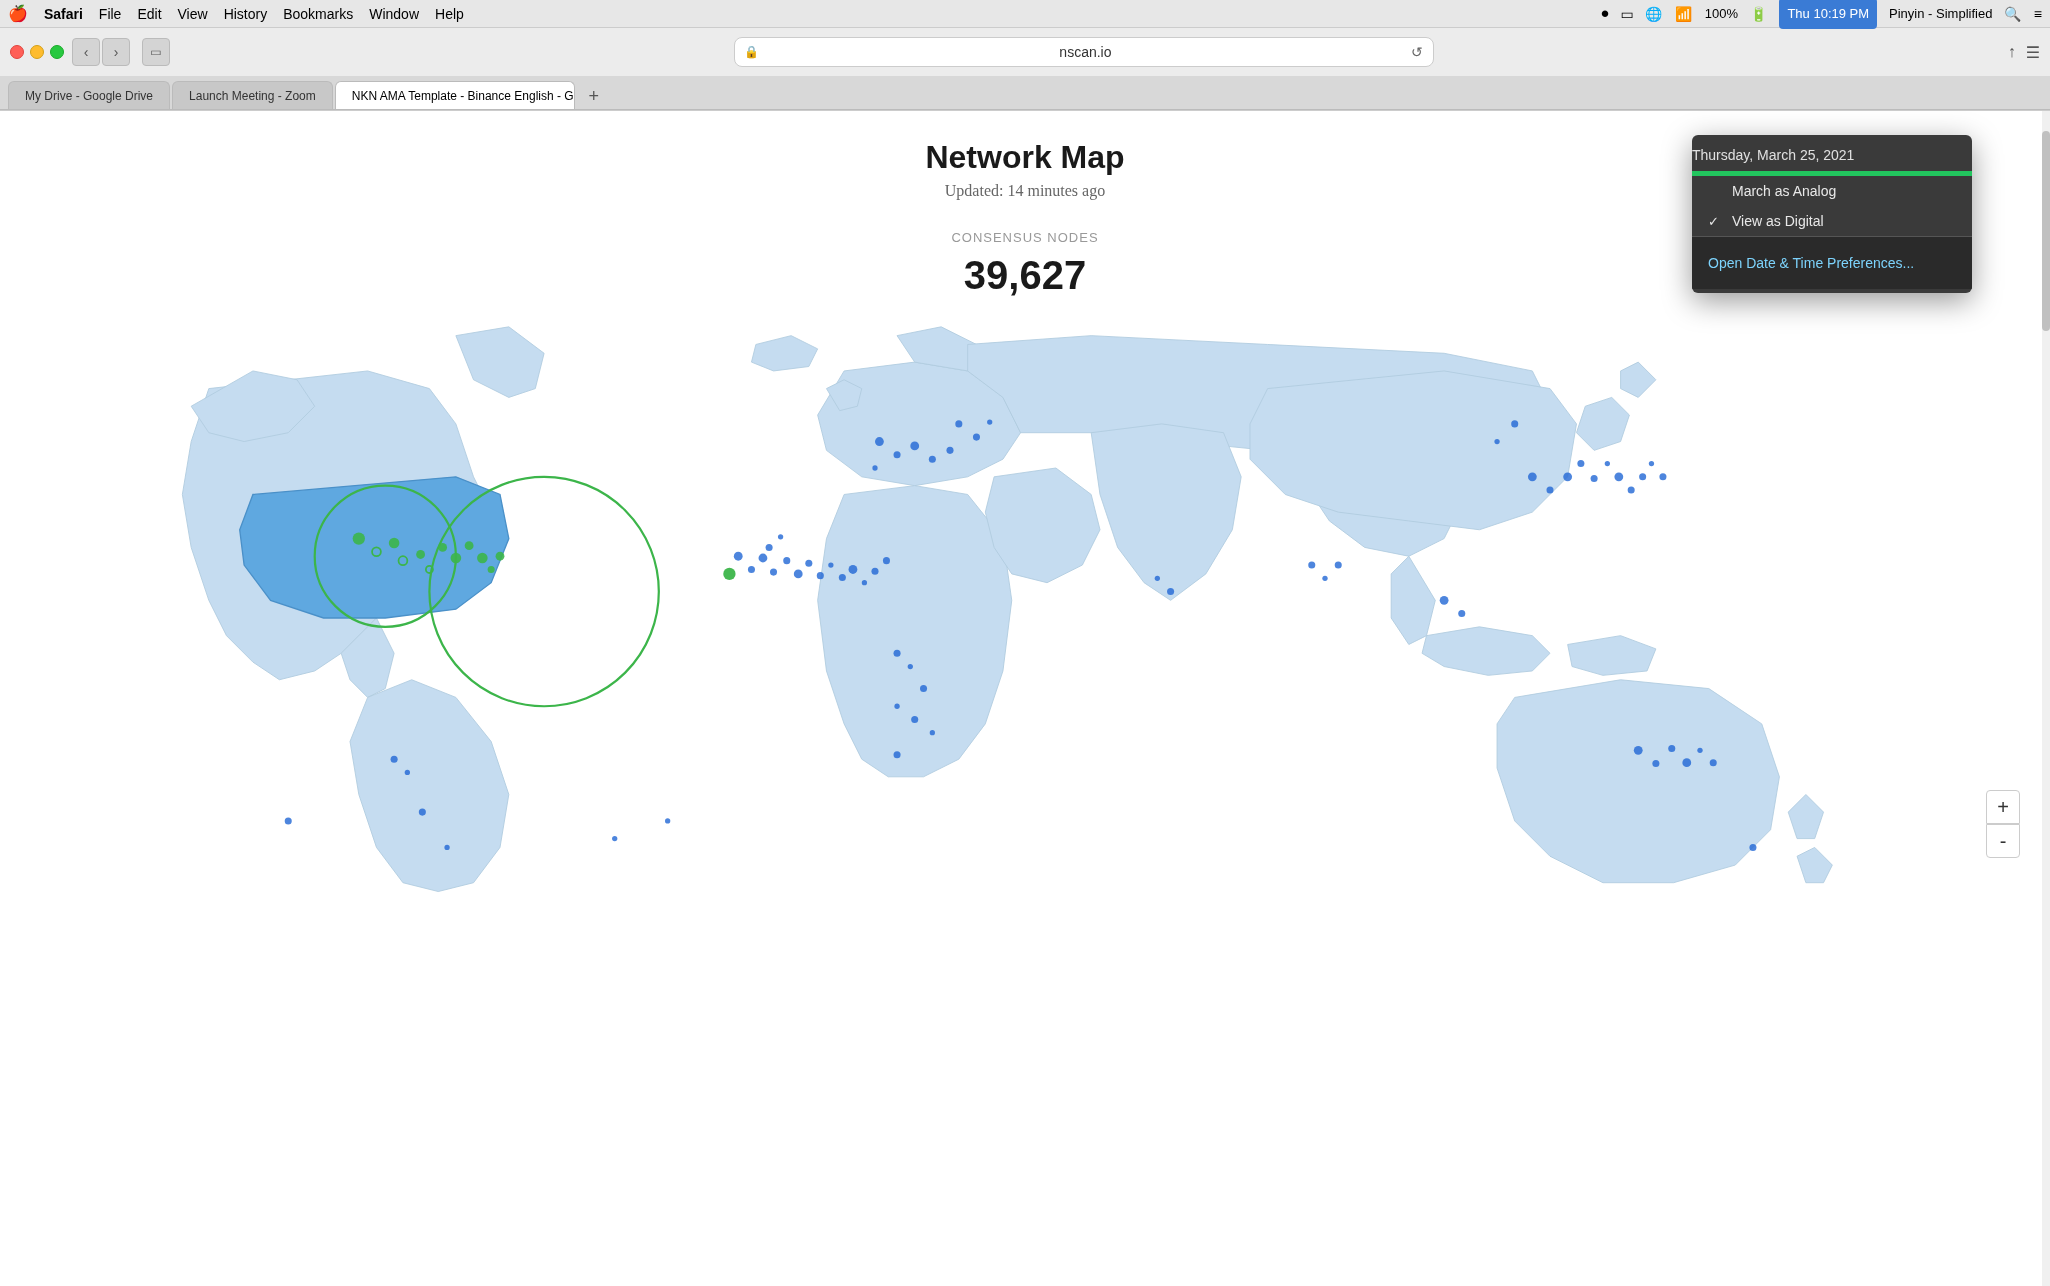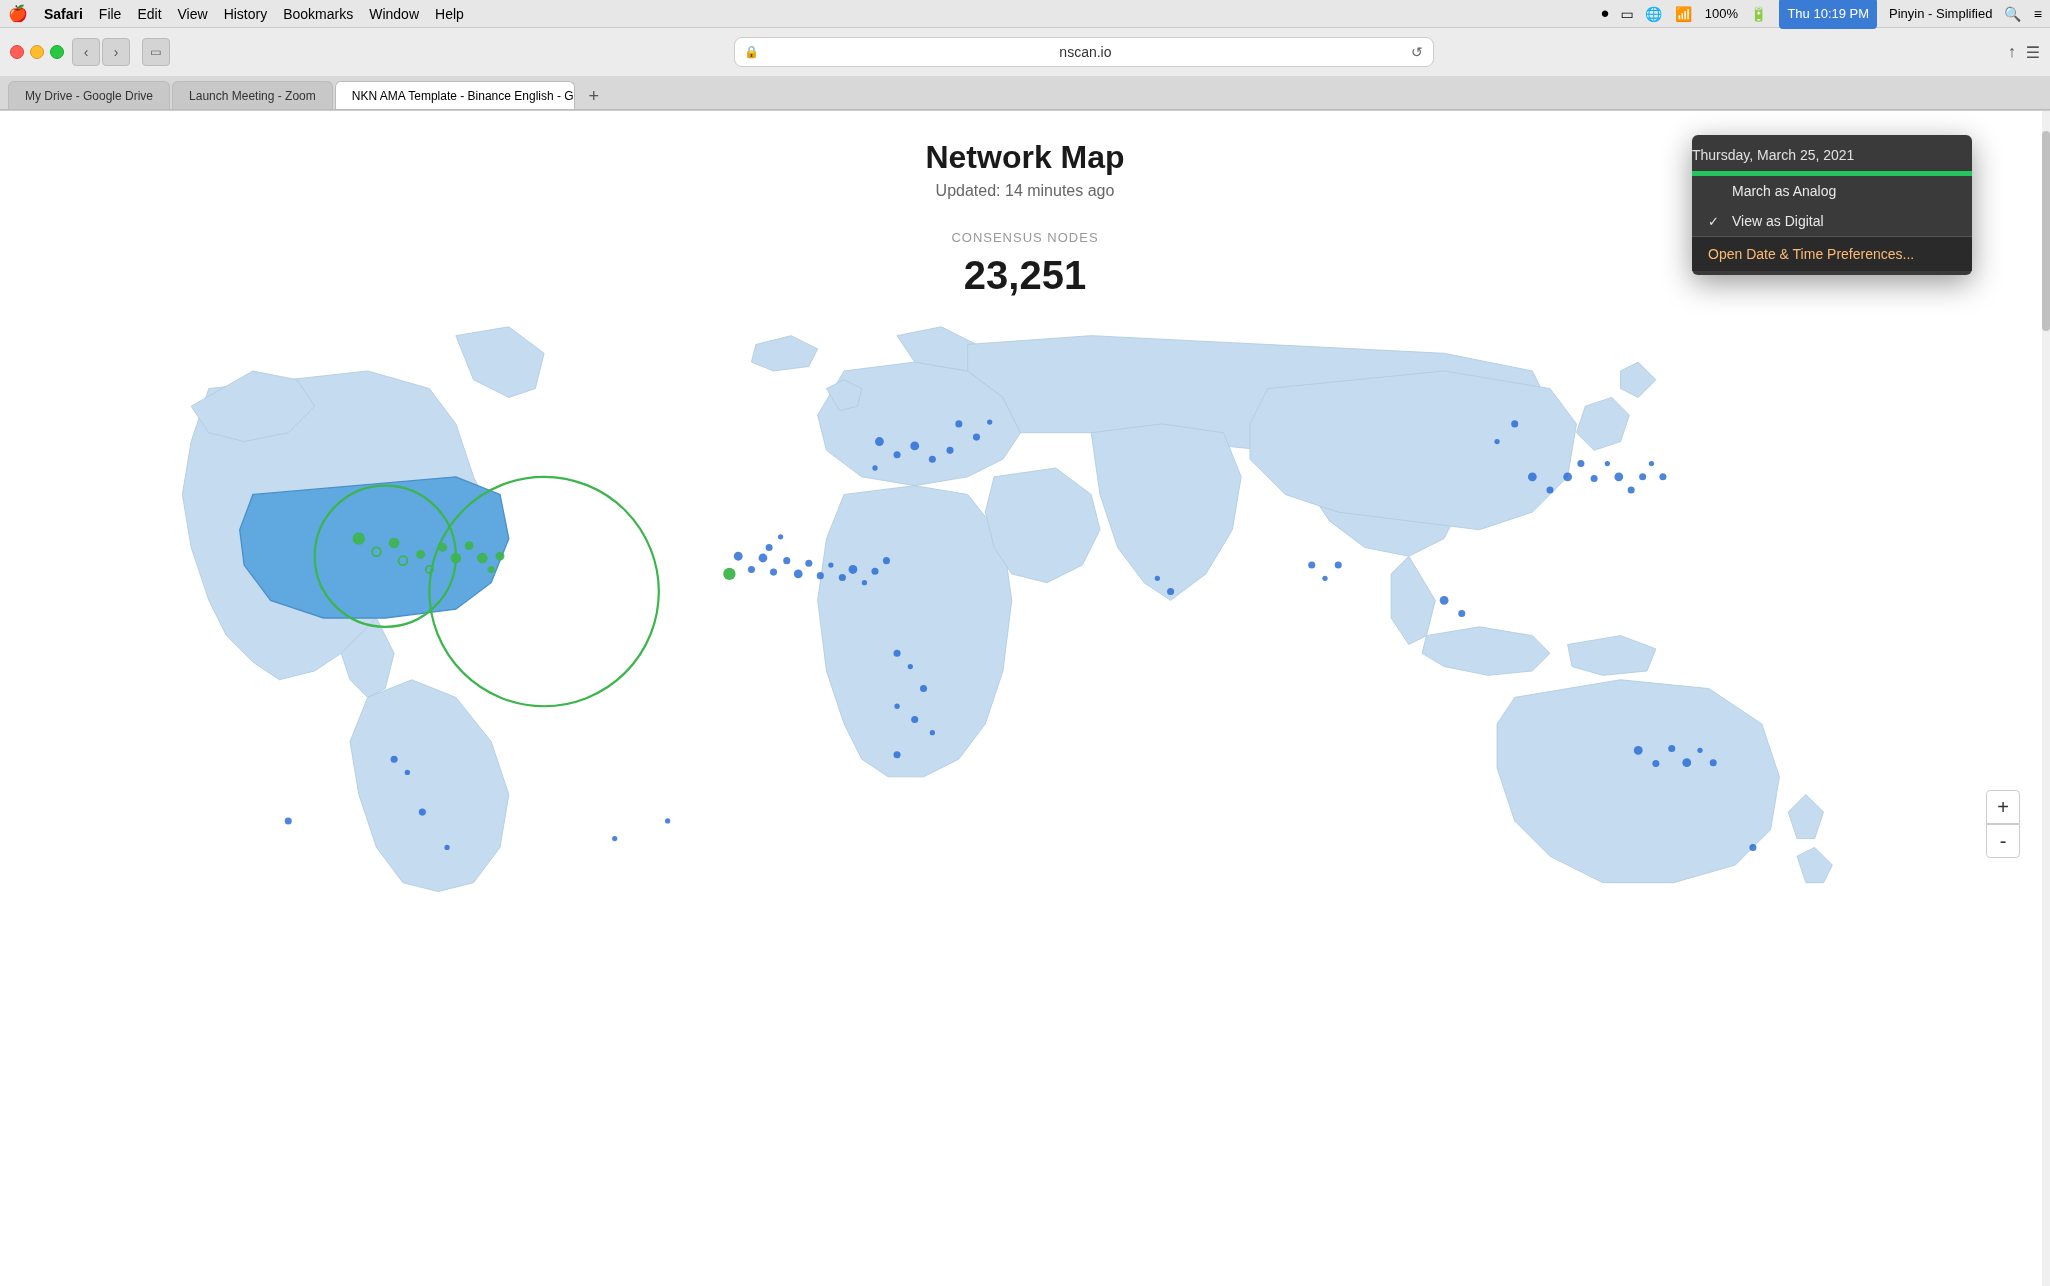--- a/index.html
+++ b/index.html
@@ -221,20 +221,21 @@
     }
     .page-title {
       font-size: 32px;
       font-weight: 700;
       color: #1a1a1a;
       margin-bottom: 6px;
     }
     .page-subtitle {
       font-size: 16px;
       color: #666;
+      font-family: Liberation Serif, serif;
     }
 
     .stats-row {
       display: flex;
       justify-content: center;
       margin-top: 30px;
       margin-bottom: 20px;
     }
     .stat-item {
       text-align: center;
@@ -338,23 +339,23 @@
       cursor: pointer;
       display: flex;
       align-items: center;
       gap: 8px;
     }
     .dropdown-item .checkmark {
       font-size: 13px;
       width: 16px;
     }
     .dropdown-item-preferences {
-      padding: 9px 16px;
+      padding: 18px 16px;
       font-size: 14px;
-      color: #fdba74;
+      color: #7dd3fc;
       cursor: pointer;
       background: #2a2a2a;
       border-top: 1px solid #555;
     }
   </style>
 </head>
 <body>
 
 <div class="menubar">
   <div class="menubar-left">
@@ -428,21 +429,21 @@
 <div class="main-content">
 
   <div class="page-header">
     <div class="page-title">Network Map</div>
     <div class="page-subtitle">Updated: 14 minutes ago</div>
   </div>
 
   <div class="stats-row">
     <div class="stat-item">
       <div class="stat-label">CONSENSUS NODES</div>
-      <div class="stat-value">23,251</div>
+      <div class="stat-value">39,627</div>
     </div>
   </div>
 
   <div class="map-container">
     <svg class="world-map-svg" viewBox="0 0 2050 680" xmlns="http://www.w3.org/2000/svg">
 
       <rect width="2050" height="680" fill="#fff"></rect>
 
       <path d="M 100,80 L 280,60 L 350,80 L 380,120 L 400,180 L 420,220 L 380,260 L 340,300 L 290,340 L 250,380 L 220,400 L 180,410 L 150,390 L 120,360 L 100,320 L 80,260 L 70,200 L 80,140 Z" fill="#c5dcf0" stroke="#b0ccdf" stroke-width="1"></path>
 

